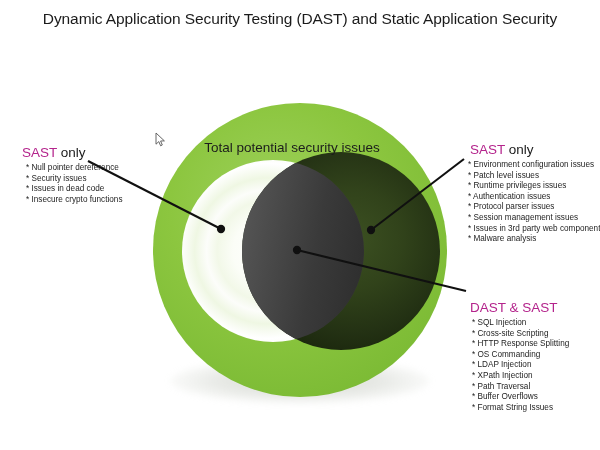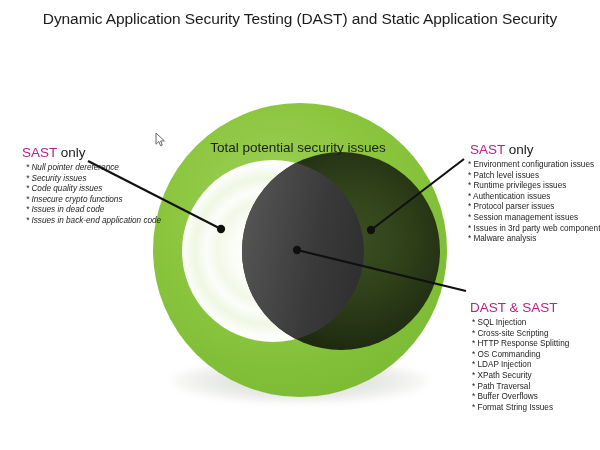--- a/index.html
+++ b/index.html
@@ -55,40 +55,40 @@
     overflow:hidden;
   }
   .overlap::after{
     content:"";position:absolute;left:-60px;top:8px;width:182px;height:182px;
     border-radius:50%;
     background:linear-gradient(100deg,#6e6e6e 0%,#5d5d5d 22%,#4a4a4a 48%,#3a3a3a 70%,#2c2c2c 100%);
   }
 
   
   .center-label{
-    position:absolute;left:148px;top:140px;width:300px;
+    position:absolute;left:142px;top:140px;width:300px;
     text-align:center;font-size:13.5px;color:#1c1c1c;
   }
 
   
   svg.leaders{position:absolute;left:0;top:0;width:600px;height:450px;overflow:visible;}
 
   
   .callout{position:absolute;}
   .callout .head{font-size:13.5px;margin:0 0 3px 0;white-space:nowrap;}
   .callout .head .accent{color:#b4248c;}
   .callout .head .plain{color:#1a1a1a;}
   .callout ul{list-style:none;margin:0;padding:0;}
   .callout li{
     font-size:8.2px;line-height:10.6px;color:#1d1d1d;white-space:nowrap;
   }
 
   #sast-only{left:12px;top:145px;margin-left:8px;}
   #sast-only .head{padding-left:2px;}
-  #sast-only ul{padding-left:6px;font-style:italic;}
+  #sast-only ul{padding-left:6px;}
 
   #dast-only{left:466px;top:142px;}
   #dast-only .head{padding-left:4px;}
   #dast-only ul{padding-left:2px;}
 
   #dast-sast{left:466px;top:300px;}
   #dast-sast .head{padding-left:4px;}
   #dast-sast ul{padding-left:6px;}
 
   
@@ -127,24 +127,22 @@
   </svg>
 
   <div class="callout" id="sast-only">
     <div class="head">
       <span class="accent">SAST</span>
       <span class="plain">only</span>
     </div>
     <ul>
       <li>* Null pointer dereference</li>
       <li>* Security issues</li>
-      <li>* Code quality issues</li>
+      <li>* Issues in dead code</li>
       <li>* Insecure crypto functions</li>
-      <li>* Issues in dead code</li>
-      <li>* Issues in back-end application code</li>
     </ul>
   </div>
 
   <div class="callout" id="dast-only">
     <div class="head">
       <span class="accent">SAST</span>
       <span class="plain">only</span>
     </div>
     <ul>
       <li>* Environment configuration issues</li>
@@ -161,21 +159,21 @@
   <div class="callout" id="dast-sast">
     <div class="head">
       <span class="accent">DAST &amp; SAST</span>
     </div>
     <ul>
       <li>* SQL Injection</li>
       <li>* Cross-site Scripting</li>
       <li>* HTTP Response Splitting</li>
       <li>* OS Commanding</li>
       <li>* LDAP Injection</li>
-      <li>* XPath Security</li>
+      <li>* XPath Injection</li>
       <li>* Path Traversal</li>
       <li>* Buffer Overflows</li>
       <li>* Format String Issues</li>
     </ul>
   </div>
 
   <svg class="cursor" viewBox="0 0 12 16">
     <path d="M1 1 L1 12.2 L3.8 9.6 L5.6 13.8 L7.3 13.0 L5.6 9.0 L9.4 8.9 Z" fill="#ffffff" stroke="#555555" stroke-width="0.9" stroke-linejoin="round"></path>
   </svg>
 

